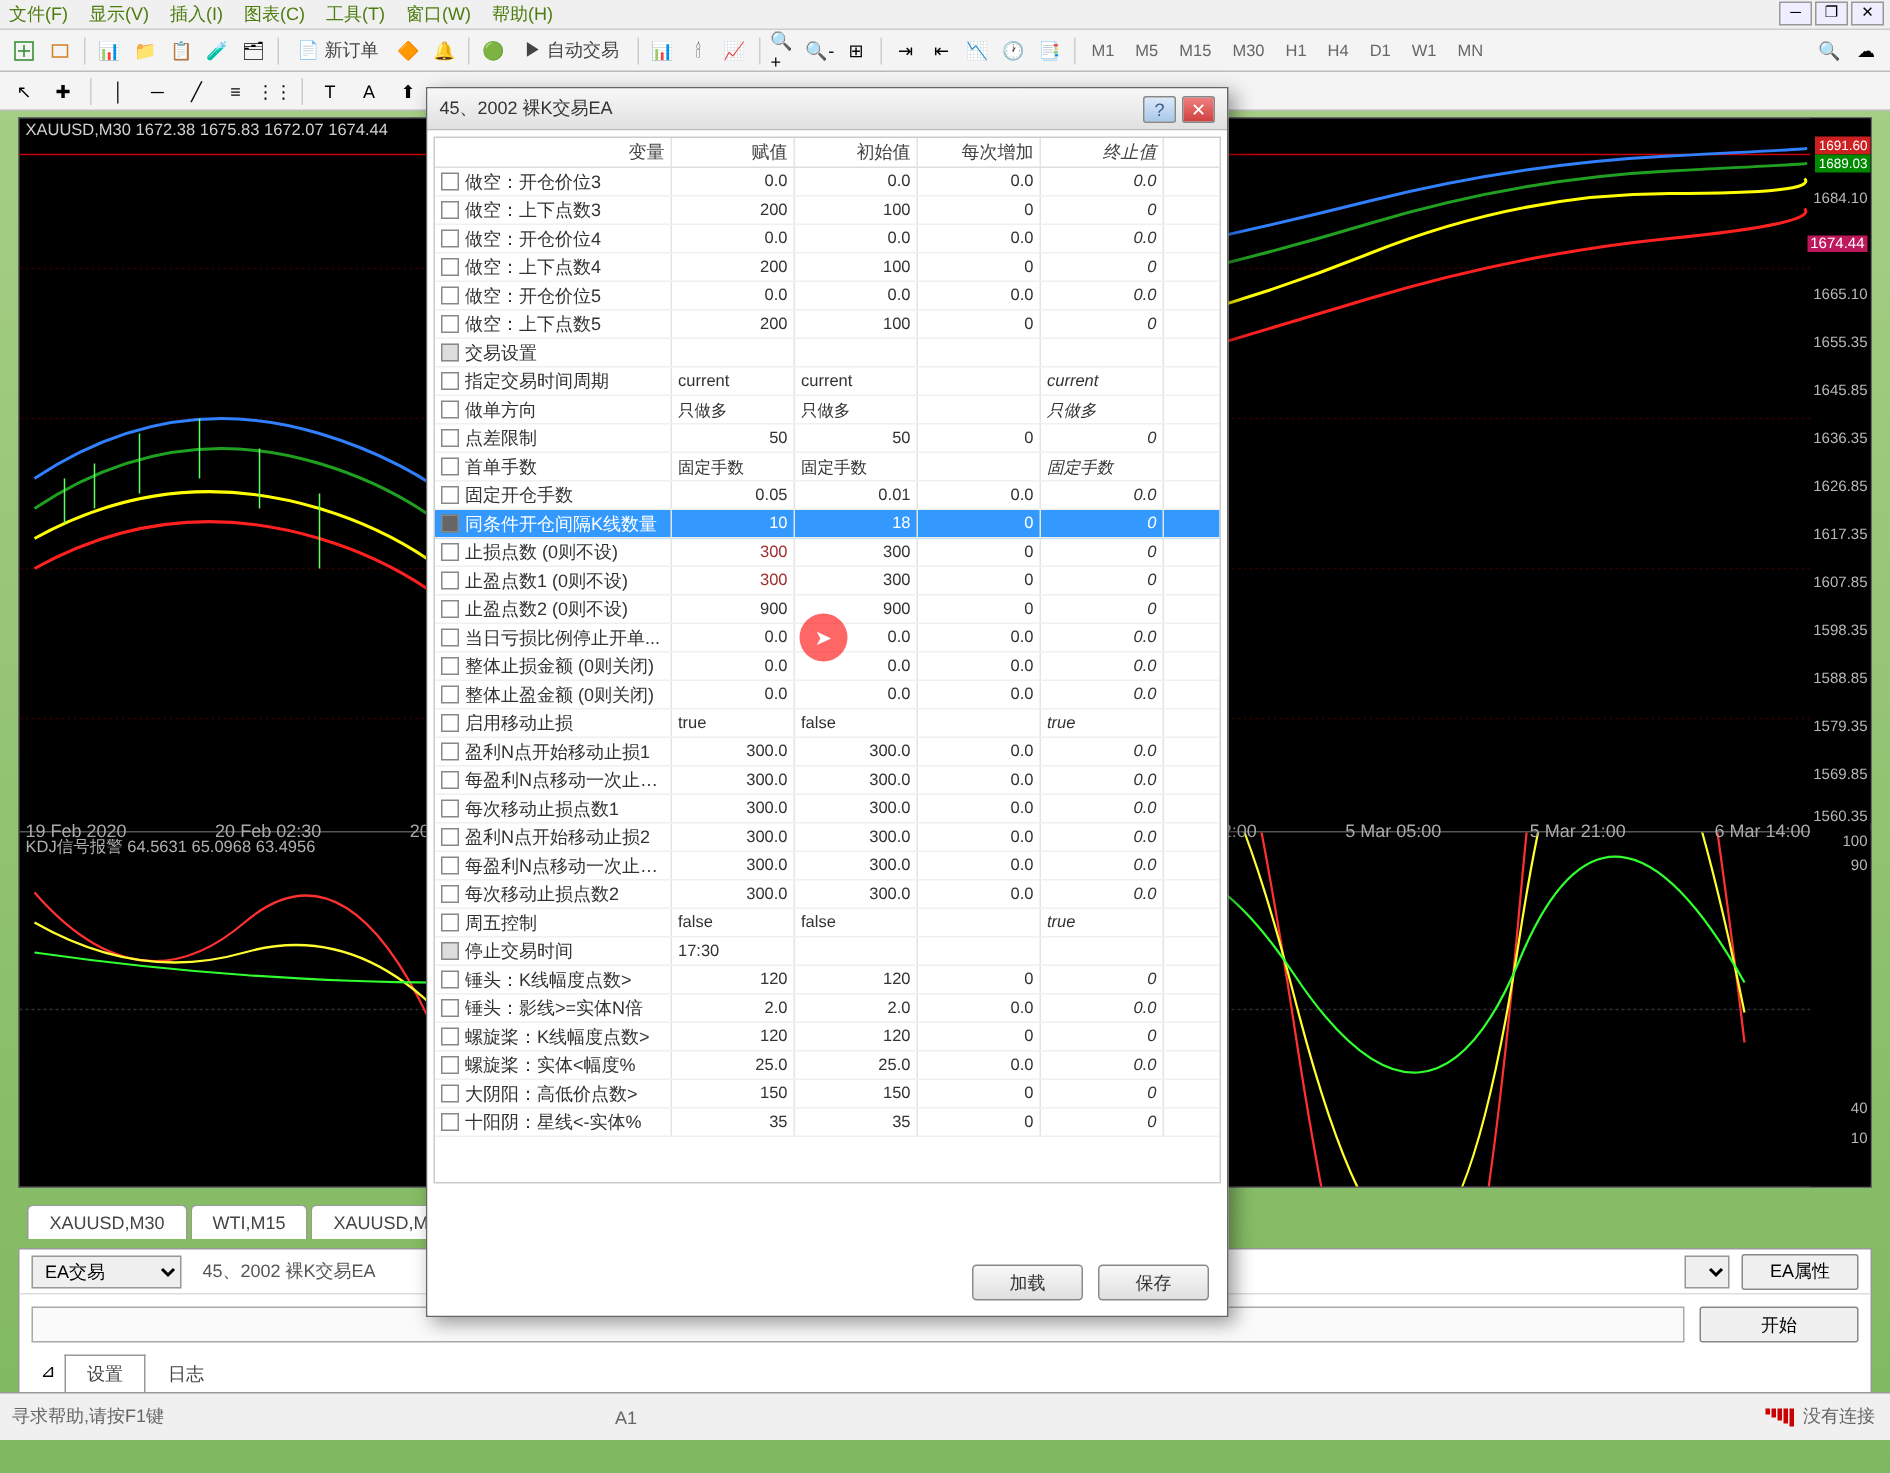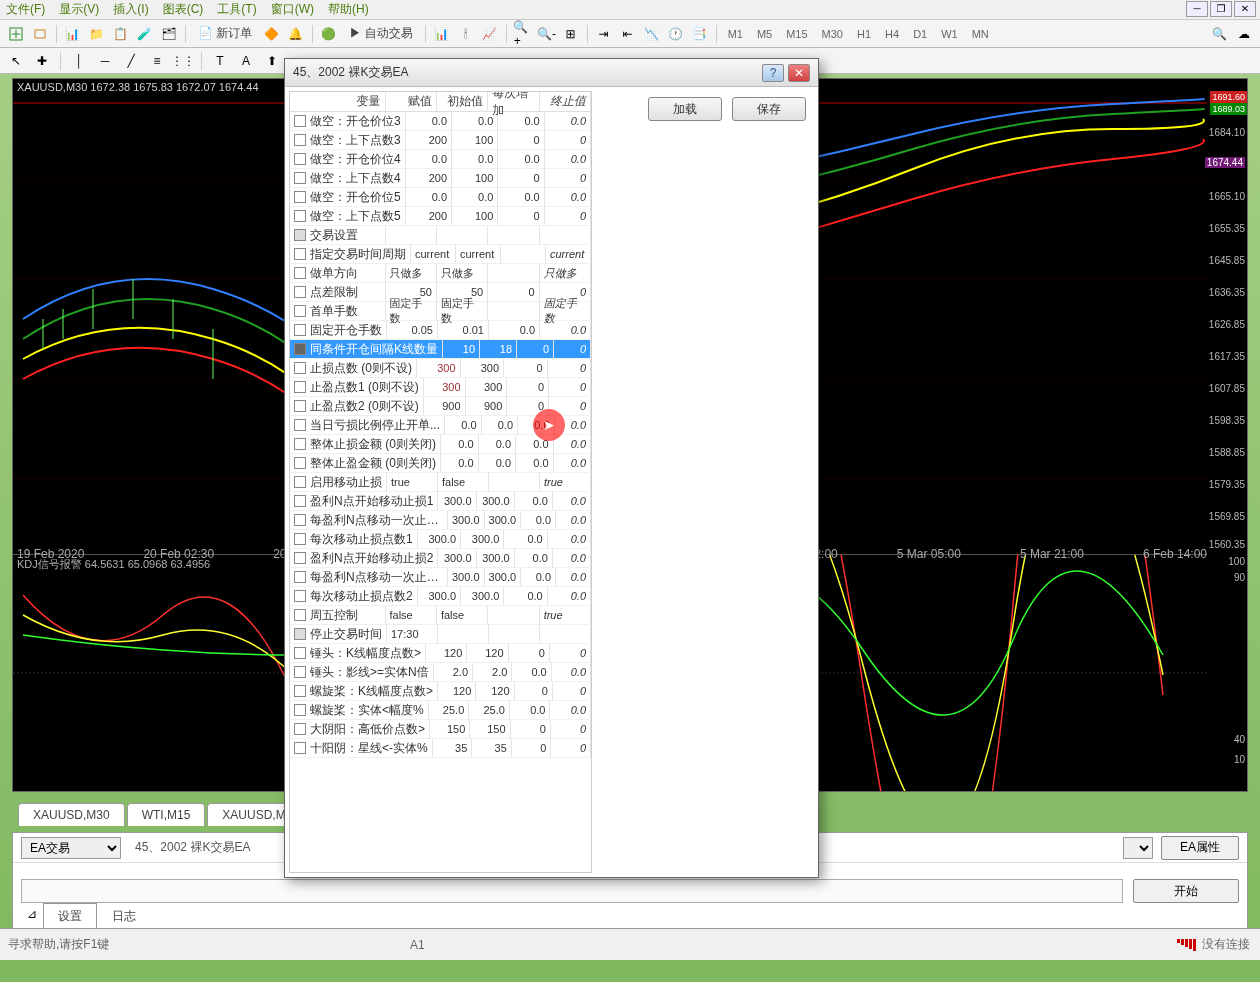--- a/index.html
+++ b/index.html
@@ -30,21 +30,21 @@
 .kdj-info { position: absolute; left: 4px; top: 478px; color: #b0b0b0; font-size: 11px; z-index: 2; }
 
 .chart-tabs { position: absolute; left: 18px; bottom: 156px; display: flex; }
 .chart-tab { padding: 4px 14px; background: #fff; border: 1px solid #999; border-bottom: none; border-top-left-radius: 4px; border-top-right-radius: 4px; margin-right: 2px; cursor: pointer; font-size: 12px; color: #444; }
 .chart-tab.active { background: #fff; font-weight: normal; }
 
 .bottom-panel { position: absolute; left: 12px; right: 12px; bottom: 50px; height: 100px; background: #fff; border: 1px solid #999; }
 .bp-row1 { height: 30px; display: flex; align-items: center; padding: 0 8px; gap: 8px; border-bottom: 1px solid #ddd; }
 .bp-select { height: 22px; border: 1px solid #999; padding: 0 4px; width: 100px; }
 .bp-btn { height: 24px; padding: 0 18px; border: 1px solid #888; background: #f0f0f0; cursor: pointer; border-radius: 2px; }
-.bp-row2 { height: 40px; display: flex; align-items: flex-end; padding: 0 8px; }
+.bp-row2 { height: 40px; display: flex; align-items: center; padding: 0 8px; }
 .bp-bar { flex: 1; height: 24px; border: 1px solid #aaa; background: #fafafa; margin-right: 10px; }
 .bp-tabs { height: 26px; display: flex; padding: 0 8px; }
 .bp-tab { padding: 4px 14px; cursor: pointer; color: #444; border: 1px solid transparent; }
 .bp-tab.active { border: 1px solid #999; border-bottom: 1px solid #fff; background: #fff; }
 
 .statusbar { position: absolute; left: 0; right: 0; bottom: 22px; height: 32px; background: #f0f0f0; border-top: 1px solid #999; display: flex; align-items: center; padding: 0 8px; font-size: 11px; color: #666; }
 .status-right { position: absolute; right: 10px; display: flex; align-items: center; gap: 6px; }
 .status-bars { display: flex; gap: 1px; }
 .sb-bar { width: 3px; background: #c00; }
 
@@ -54,21 +54,21 @@
 .dlg-title-text { flex: 1; color: #333; }
 .dlg-ctrl { display: flex; gap: 4px; }
 .dlg-cbtn { width: 22px; height: 18px; border: 1px solid #888; text-align: center; font-size: 12px; line-height: 16px; cursor: pointer; border-radius: 2px; }
 .dlg-help { background: linear-gradient(to bottom,#dbe9f9,#a8c8e8); color: #3a5a8a; }
 .dlg-close { background: linear-gradient(to bottom,#f08080,#d04040); color: #fff; }
 
 .dlg-tabs { display: flex; padding: 6px 6px 0 6px; background: #f4f4f4; }
 .dlg-tab { padding: 4px 16px; border: 1px solid #aaa; border-bottom: none; background: #e8e8e8; margin-right: 2px; cursor: pointer; border-top-left-radius: 3px; border-top-right-radius: 3px; color: #555; }
 .dlg-tab.active { background: #fff; color: #000; }
 
-.dlg-body { flex: 1; padding: 4px; background: #fff; overflow: hidden; display: flex; flex-direction: row; gap: 48px; }
+.dlg-body { flex: 1; padding: 4px; background: #fff; overflow: hidden; display: flex; flex-direction: column; gap: 48px; }
 .param-table { flex: 1; border: 1px solid #ccc; overflow-y: auto; }
 .pt-header { display: flex; background: #fff; border-bottom: 1px solid #ddd; font-weight: normal; color: #444; height: 20px; position: sticky; top: 0; }
 .pt-col { border-right: 1px solid #e4e4e4; padding: 2px 4px; display: flex; align-items: center; }
 .pt-c0 { width: 158px; }
 .pt-c1 { width: 82px; justify-content: flex-end; }
 .pt-c2 { width: 82px; justify-content: flex-end; }
 .pt-c3 { width: 82px; justify-content: flex-end; }
 .pt-c4 { width: 82px; justify-content: flex-end; font-style: italic; }
 
 .pt-row { display: flex; height: 19px; border-bottom: 1px solid #f0f0f0; }
@@ -198,21 +198,21 @@
           <line x1="120" y1="200" x2="120" y2="240"></line>
         <line x1="160" y1="220" x2="160" y2="260"></line>
           <line x1="200" y1="250" x2="200" y2="300"></line>
       </g>
     </svg>
   </div>
   <div class="price-scale">
     <div style="position:absolute;right:0;top:12px;background:#cc2020;color:#fff;font-size:9px;padding:1px 2px">1691.60</div>
     <div style="position:absolute;right:0;top:24px;background:#008800;color:#fff;font-size:9px;padding:1px 2px">1689.03</div>
     <div class="price-label" style="top:48px">1684.10</div>
-    <div class="price-label" style="top:78px;background:#701a75;color:#fff;padding:0 2px">1674.44</div>
+    <div class="price-label" style="top:78px;background:#be185d;color:#fff;padding:0 2px">1674.44</div>
     <div class="price-label" style="top:112px">1665.10</div>
     <div class="price-label" style="top:144px">1655.35</div>
     <div class="price-label" style="top:176px">1645.85</div>
     <div class="price-label" style="top:208px">1636.35</div>
     <div class="price-label" style="top:240px">1626.85</div>
     <div class="price-label" style="top:272px">1617.35</div>
     <div class="price-label" style="top:304px">1607.85</div>
     <div class="price-label" style="top:336px">1598.35</div>
     <div class="price-label" style="top:368px">1588.85</div>
     <div class="price-label" style="top:400px">1579.35</div>
@@ -238,21 +238,21 @@
     <span>19 Feb 2020</span>
       <span>20 Feb 02:30</span>
     <span>20 Feb 23:30</span>
       <span>21 Feb 16:30</span>
     <span></span>
       <span></span>
     <span>3 Mar 19:00</span>
       <span>4 Mar 12:00</span>
     <span>5 Mar 05:00</span>
       <span>5 Mar 21:00</span>
-    <span>6 Feb 14:00</span>
+    <span>6 Mar 14:00</span>
   </div>
 </div>
 
 <div class="chart-tabs">
   <div class="chart-tab active">XAUUSD,M30</div>
   <div class="chart-tab">WTI,M15</div>
   <div class="chart-tab">XAUUSD,M1</div>
 </div>
 
 <div class="bottom-panel">

